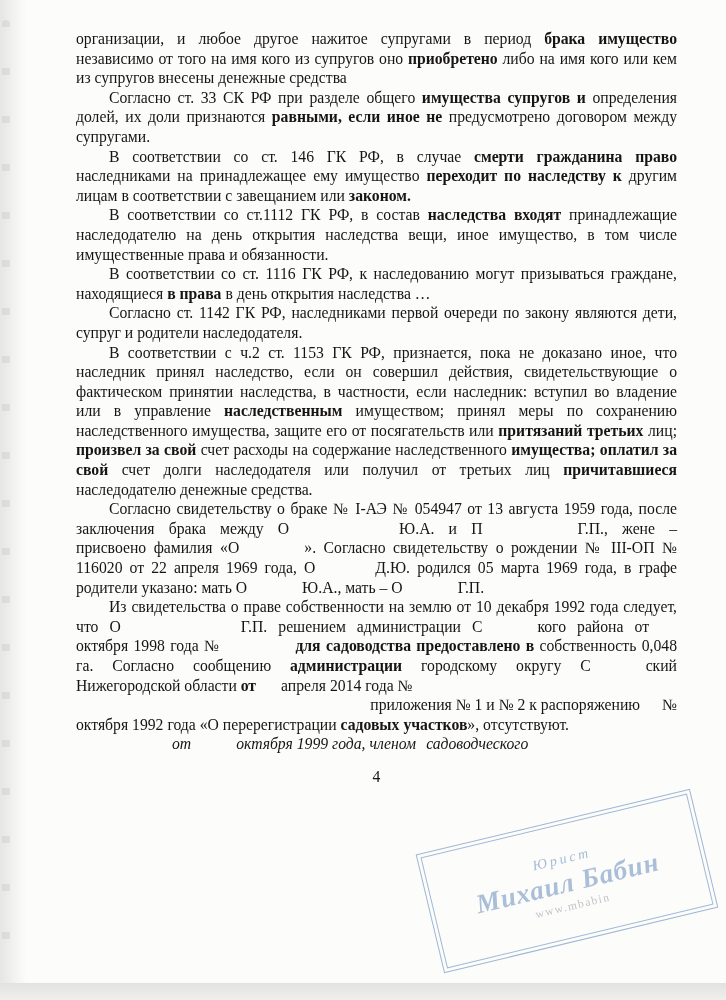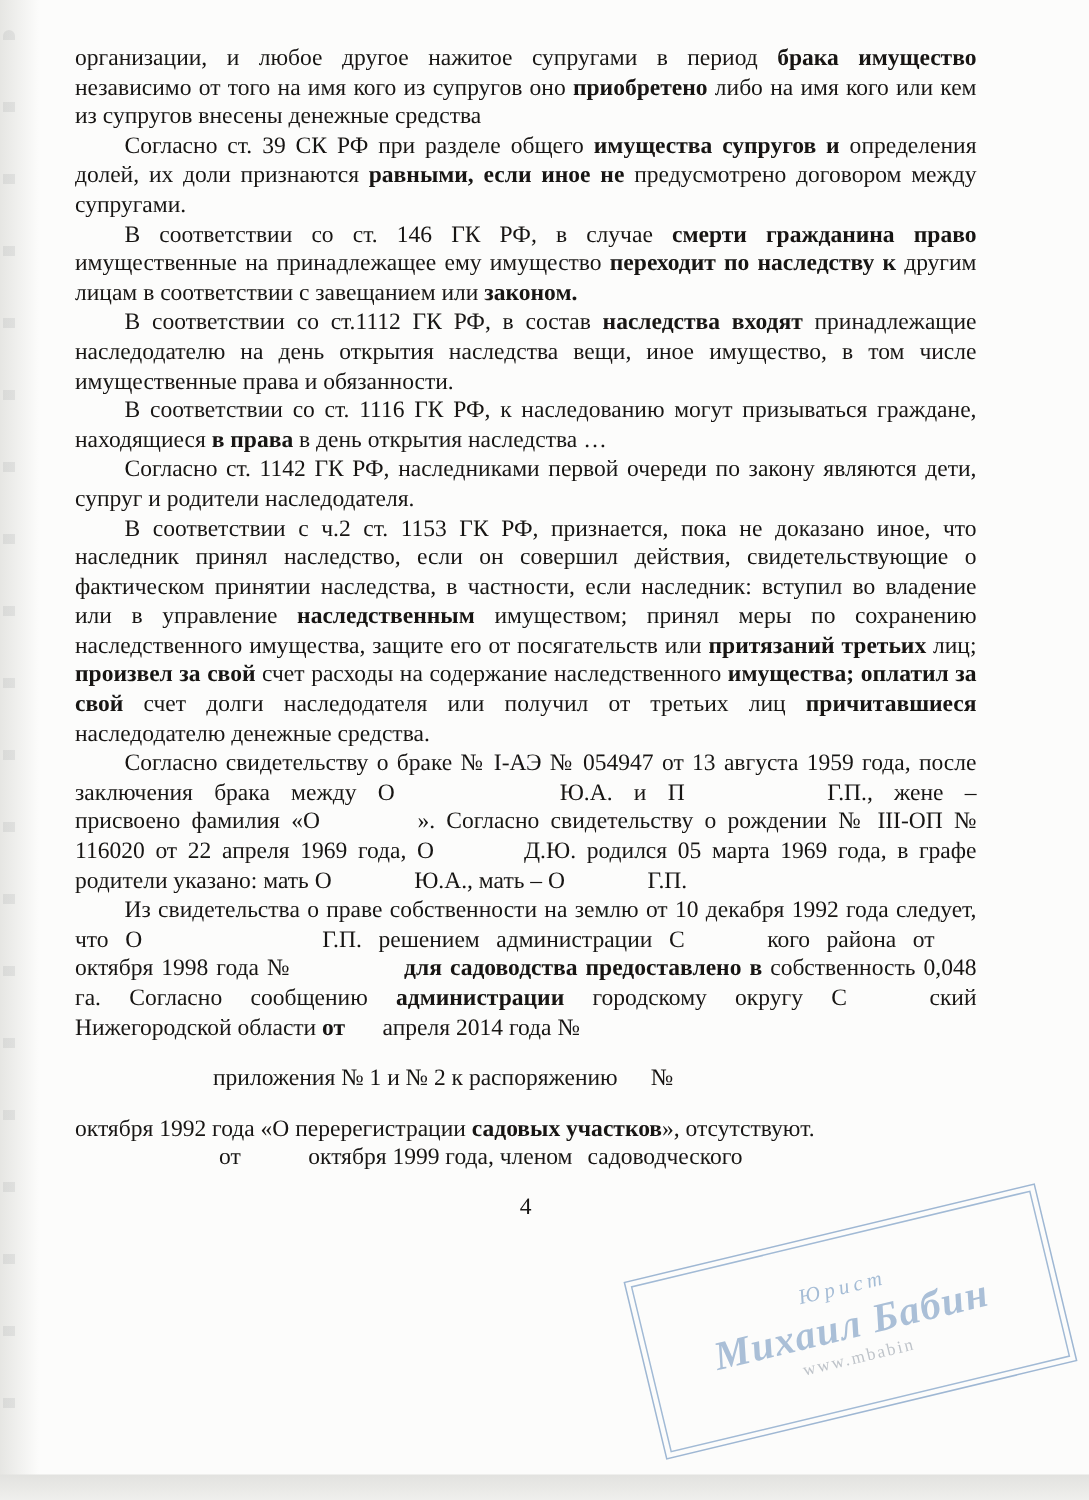--- a/index.html
+++ b/index.html
@@ -16,31 +16,31 @@
   .edge-left:after{
     content:"";position:absolute;left:2px;top:20px;width:8px;height:940px;
     background:repeating-linear-gradient(180deg,rgba(90,95,100,0.10) 0 7px,rgba(0,0,0,0) 7px 48px);
     border-radius:4px;
   }
   .edge-bottom{
     position:absolute;left:0;top:983px;width:726px;height:17px;
     background:linear-gradient(to bottom,#e2e2df,#efefed);
   }
   .content{
-    position:absolute;left:50px;top:29px;width:601px;
+    position:absolute;left:76px;top:29px;width:601px;
     color:#171513;font-size:15.7px;line-height:19.6px;
     text-align:justify;
     text-rendering:optimizeLegibility;
   }
   .para{margin:0;text-indent:33px;}
   .no-indent{text-indent:0;}
   .bd{font-weight:700;}
   .gap{display:inline-block;height:2px;}
-  .sub-line{margin:14px;text-indent:0;text-align:left;padding-left:78px;}
-  .sub-line2{margin:0;text-indent:0;text-align:left;padding-left:96px;}
+  .sub-line{margin:0;text-indent:0;text-align:right;padding-left:78px;}
+  .sub-line2{margin:0;text-indent:0;text-align:left;padding-left:96px;font-style:italic;}
   .page-number{margin-top:13px;text-align:center;text-indent:0;font-size:15.7px;}
   
   .stamp{
     position:absolute;left:426px;top:820px;width:282px;height:122px;
     transform:rotate(-13.5deg);
     border:1.5px solid rgba(128,162,202,0.75);
     padding:3px;box-sizing:border-box;
     mix-blend-mode:multiply;pointer-events:none;
   }
   .stamp-inner{
@@ -65,22 +65,22 @@
   }
 </style>
 </head>
 <body>
 
 <div class="page">
   <div class="edge-left"></div>
 
   <div class="content">
     <p class="para no-indent"><span>организации, и любое другое нажитое супругами в период </span><span class="bd">брака имущество</span><span> независимо от того на имя кого из супругов оно </span><span class="bd">приобретено</span><span> либо на имя кого или кем из супругов внесены денежные средства</span></p>
-    <p class="para"><span>Согласно ст. 39 СК РФ при разделе общего </span><span class="bd">имущества супругов и</span><span> определения долей, их доли признаются </span><span class="bd">равными, если иное не</span><span> предусмотрено договором между супругами.</span></p>
-    <p class="para"><span>В соответствии со ст. 146 ГК РФ, в случае </span><span class="bd">смерти гражданина право</span><span> имущественные на принадлежащее ему имущество </span><span class="bd">переходит по наследству к</span><span> другим лицам в соответствии с завещанием или </span><span class="bd">законом.</span></p>
+    <p class="para"><span>Согласно ст. 33 СК РФ при разделе общего </span><span class="bd">имущества супругов и</span><span> определения долей, их доли признаются </span><span class="bd">равными, если иное не</span><span> предусмотрено договором между супругами.</span></p>
+    <p class="para"><span>В соответствии со ст. 146 ГК РФ, в случае </span><span class="bd">смерти гражданина право</span><span> наследниками на принадлежащее ему имущество </span><span class="bd">переходит по наследству к</span><span> другим лицам в соответствии с завещанием или </span><span class="bd">законом.</span></p>
     <p class="para"><span>В соответствии со ст.1112 ГК РФ, в состав </span><span class="bd">наследства входят</span><span> принадлежащие наследодателю на день открытия наследства вещи, иное имущество, в том числе имущественные права и обязанности.</span></p>
     <p class="para"><span>В соответствии со ст. 1116 ГК РФ, к наследованию могут призываться граждане, находящиеся </span><span class="bd">в права</span><span> в день открытия наследства …</span></p>
     <p class="para"><span>Согласно ст. 1142 ГК РФ, наследниками первой очереди по закону являются дети, супруг и родители наследодателя.</span></p>
     <p class="para"><span>В соответствии с ч.2 ст. 1153 ГК РФ, признается, пока не доказано иное, что наследник принял наследство, если он совершил действия, свидетельствующие о фактическом принятии наследства, в частности, если наследник: вступил во владение или в управление </span><span class="bd">наследственным</span><span> имуществом; принял меры по сохранению наследственного имущества, защите его от посягательств или </span><span class="bd">притязаний третьих</span><span> лиц; </span><span class="bd">произвел за свой</span><span> счет расходы на содержание наследственного </span><span class="bd">имущества;</span><span> </span><span class="bd">оплатил за свой</span><span> счет долги наследодателя или получил от третьих лиц </span><span class="bd">причитавшиеся</span><span> наследодателю денежные средства.</span></p>
     <p class="para"><span>Согласно свидетельству о браке № I-АЭ № 054947 от 13 августа 1959 года, после заключения брака между О</span><span class="gap" style="width: 110px;"></span><span>Ю.А. и П</span><span class="gap" style="width: 95px;"></span><span>Г.П., жене – присвоено фамилия «О</span><span class="gap" style="width: 65px;"></span><span>». Согласно свидетельству о рождении № III-ОП № 116020 от 22 апреля 1969 года, О</span><span class="gap" style="width: 60px;"></span><span>Д.Ю. родился 05 марта 1969 года, в графе родители указано: мать О</span><span class="gap" style="width: 55px;"></span><span>Ю.А., мать – О</span><span class="gap" style="width: 55px;"></span><span>Г.П.</span></p>
     <p class="para"><span>Из свидетельства о праве собственности на землю от 10 декабря 1992 года следует, что О</span><span class="gap" style="width: 120px;"></span><span>Г.П. решением администрации С</span><span class="gap" style="width: 55px;"></span><span>кого района от</span><span class="gap" style="width: 28px;"></span><span>октября 1998 года №</span><span class="gap" style="width: 75px;"></span><span class="bd">для садоводства предоставлено в</span><span> собственность 0,048 га. Согласно сообщению </span><span class="bd">администрации</span><span> городскому округу С</span><span class="gap" style="width: 55px;"></span><span>ский Нижегородской области </span><span class="bd">от</span><span class="gap" style="width: 25px;"></span><span>апреля 2014 года №</span></p>
     <p class="sub-line"><span>приложения № 1 и № 2 к распоряжению</span><span class="gap" style="width: 22px;"></span><span>№</span></p>
     <p class="para no-indent"><span>октября 1992 года «О перерегистрации </span><span class="bd">садовых участков</span><span>», отсутствуют.</span></p>
     <p class="sub-line2"><span>от</span><span class="gap" style="width: 45px;"></span><span>октября 1999 года, членом</span><span class="gap" style="width: 10px;"></span><span>садоводческого</span></p>
     <div class="page-number">4</div>

